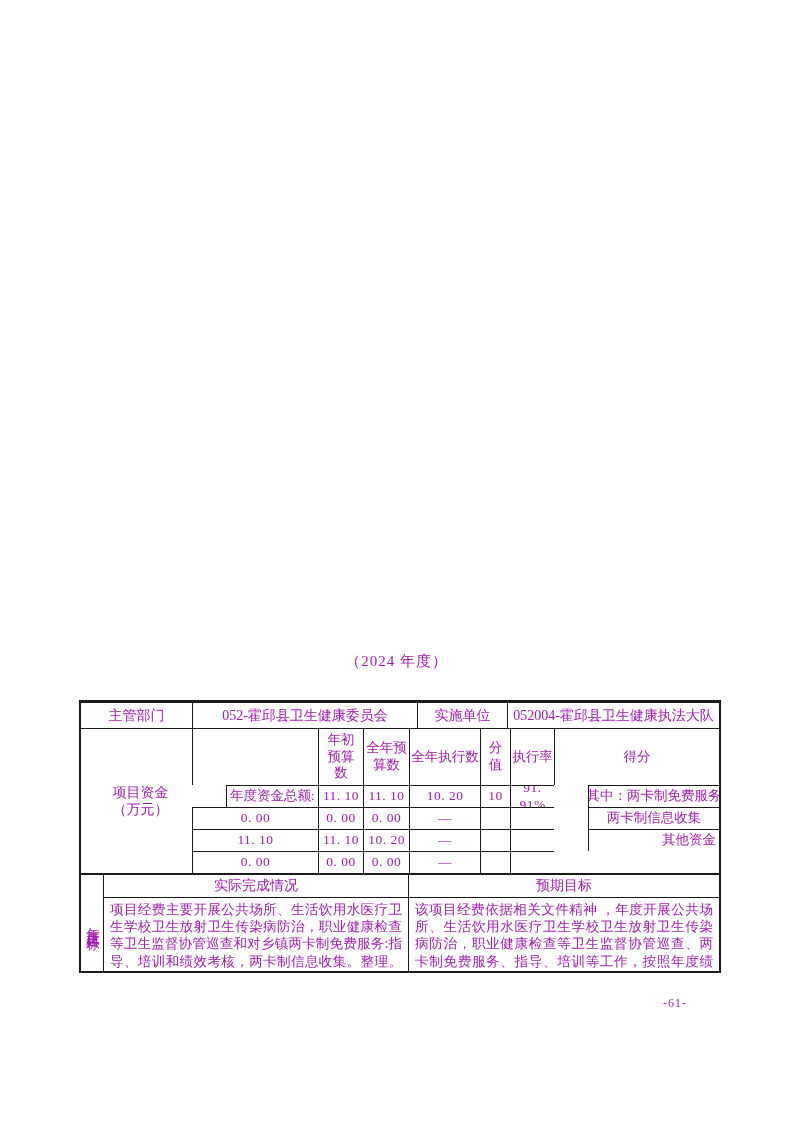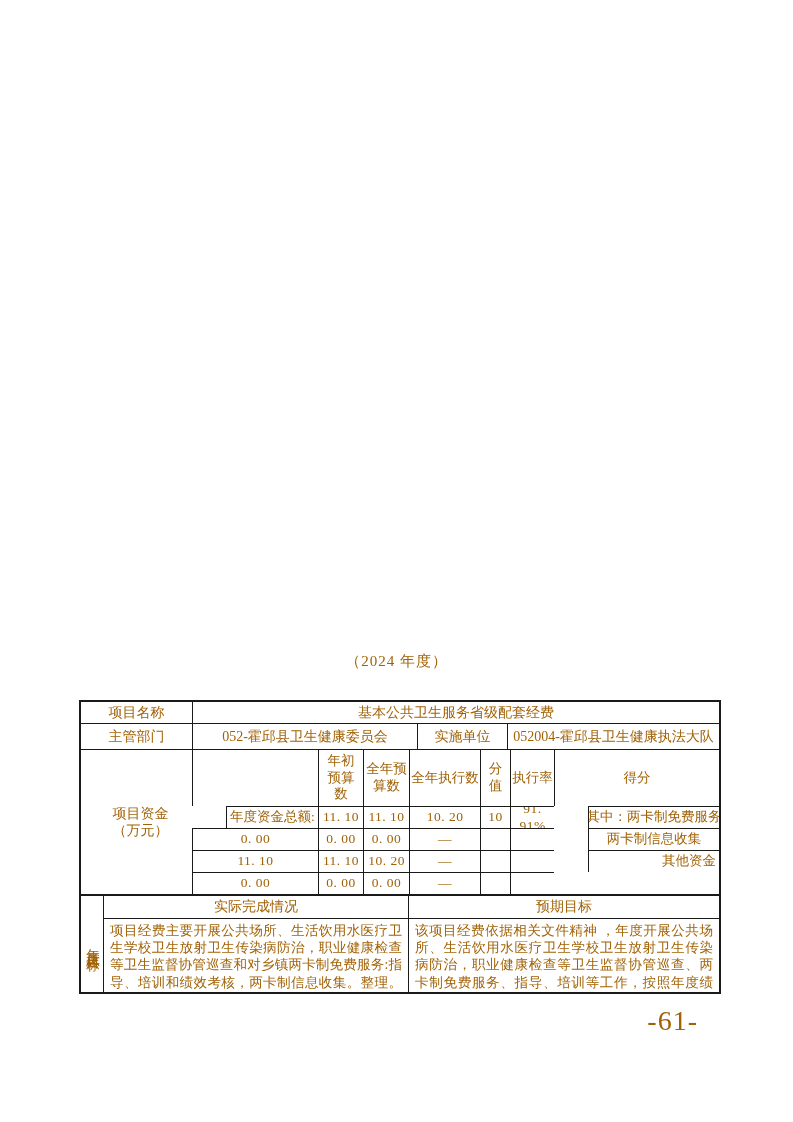--- a/index.html
+++ b/index.html
@@ -3,21 +3,21 @@
 <meta charset="utf-8">
 <style>
   * { margin:0; padding:0; box-sizing:border-box; }
   html,body { background:#9a9a9a; }
   .page {
     position:relative;
     width:793px; height:1122px;
     margin:0 auto;
     background:#ffffff;
     font-family:"Liberation Serif","DejaVu Serif",serif;
-    color:#a16207;
+    color:#a21caf;
     overflow:hidden;
   }
   .doc-period-title {
     position:absolute; top:652px; left:0; width:100%;
     text-align:center; font-size:15px; letter-spacing:1px;
   }
   .report-table {
     position:absolute; left:79px; top:700px; width:642px;
     border:2px solid #1a1a1a;
     font-size:14px;
@@ -48,39 +48,34 @@
     writing-mode:vertical-rl; text-orientation:upright;
     letter-spacing:2px; font-size:13.5px;
   }
   .goal-text {
     display:block;
     padding:3px 6px 2px 6px;
     font-size:13.6px; line-height:17.2px;
     text-align:justify; text-justify:inter-character;
   }
   .page-number {
-    position:absolute; top:996px; right:95px;
-    font-size:28px; letter-spacing:1px;
+    position:absolute; top:996px; right:106px;
+    font-size:12px; letter-spacing:1px;
     font-family:"Liberation Serif","DejaVu Serif",serif;
-    margin-top:9px;
   }
 </style>
 </head>
 <body>
 
 <div class="page">
 
   <div class="doc-period-title">（2024 年度）</div>
 
   <div class="report-table">
 
-    <div class="sec sec-basic1">
-      <div class="cell first">项目名称</div>
-      <div class="cell">基本公共卫生服务省级配套经费</div>
-    </div>
 
     <div class="sec sec-basic2">
       <div class="cell first">主管部门</div>
       <div class="cell">052-霍邱县卫生健康委员会</div>
       <div class="cell">实施单位</div>
       <div class="cell">052004-霍邱县卫生健康执法大队</div>
     </div>
 
     <div class="sec sec-funding">
       <div class="cell first pre funding-rowhead">项目资金

